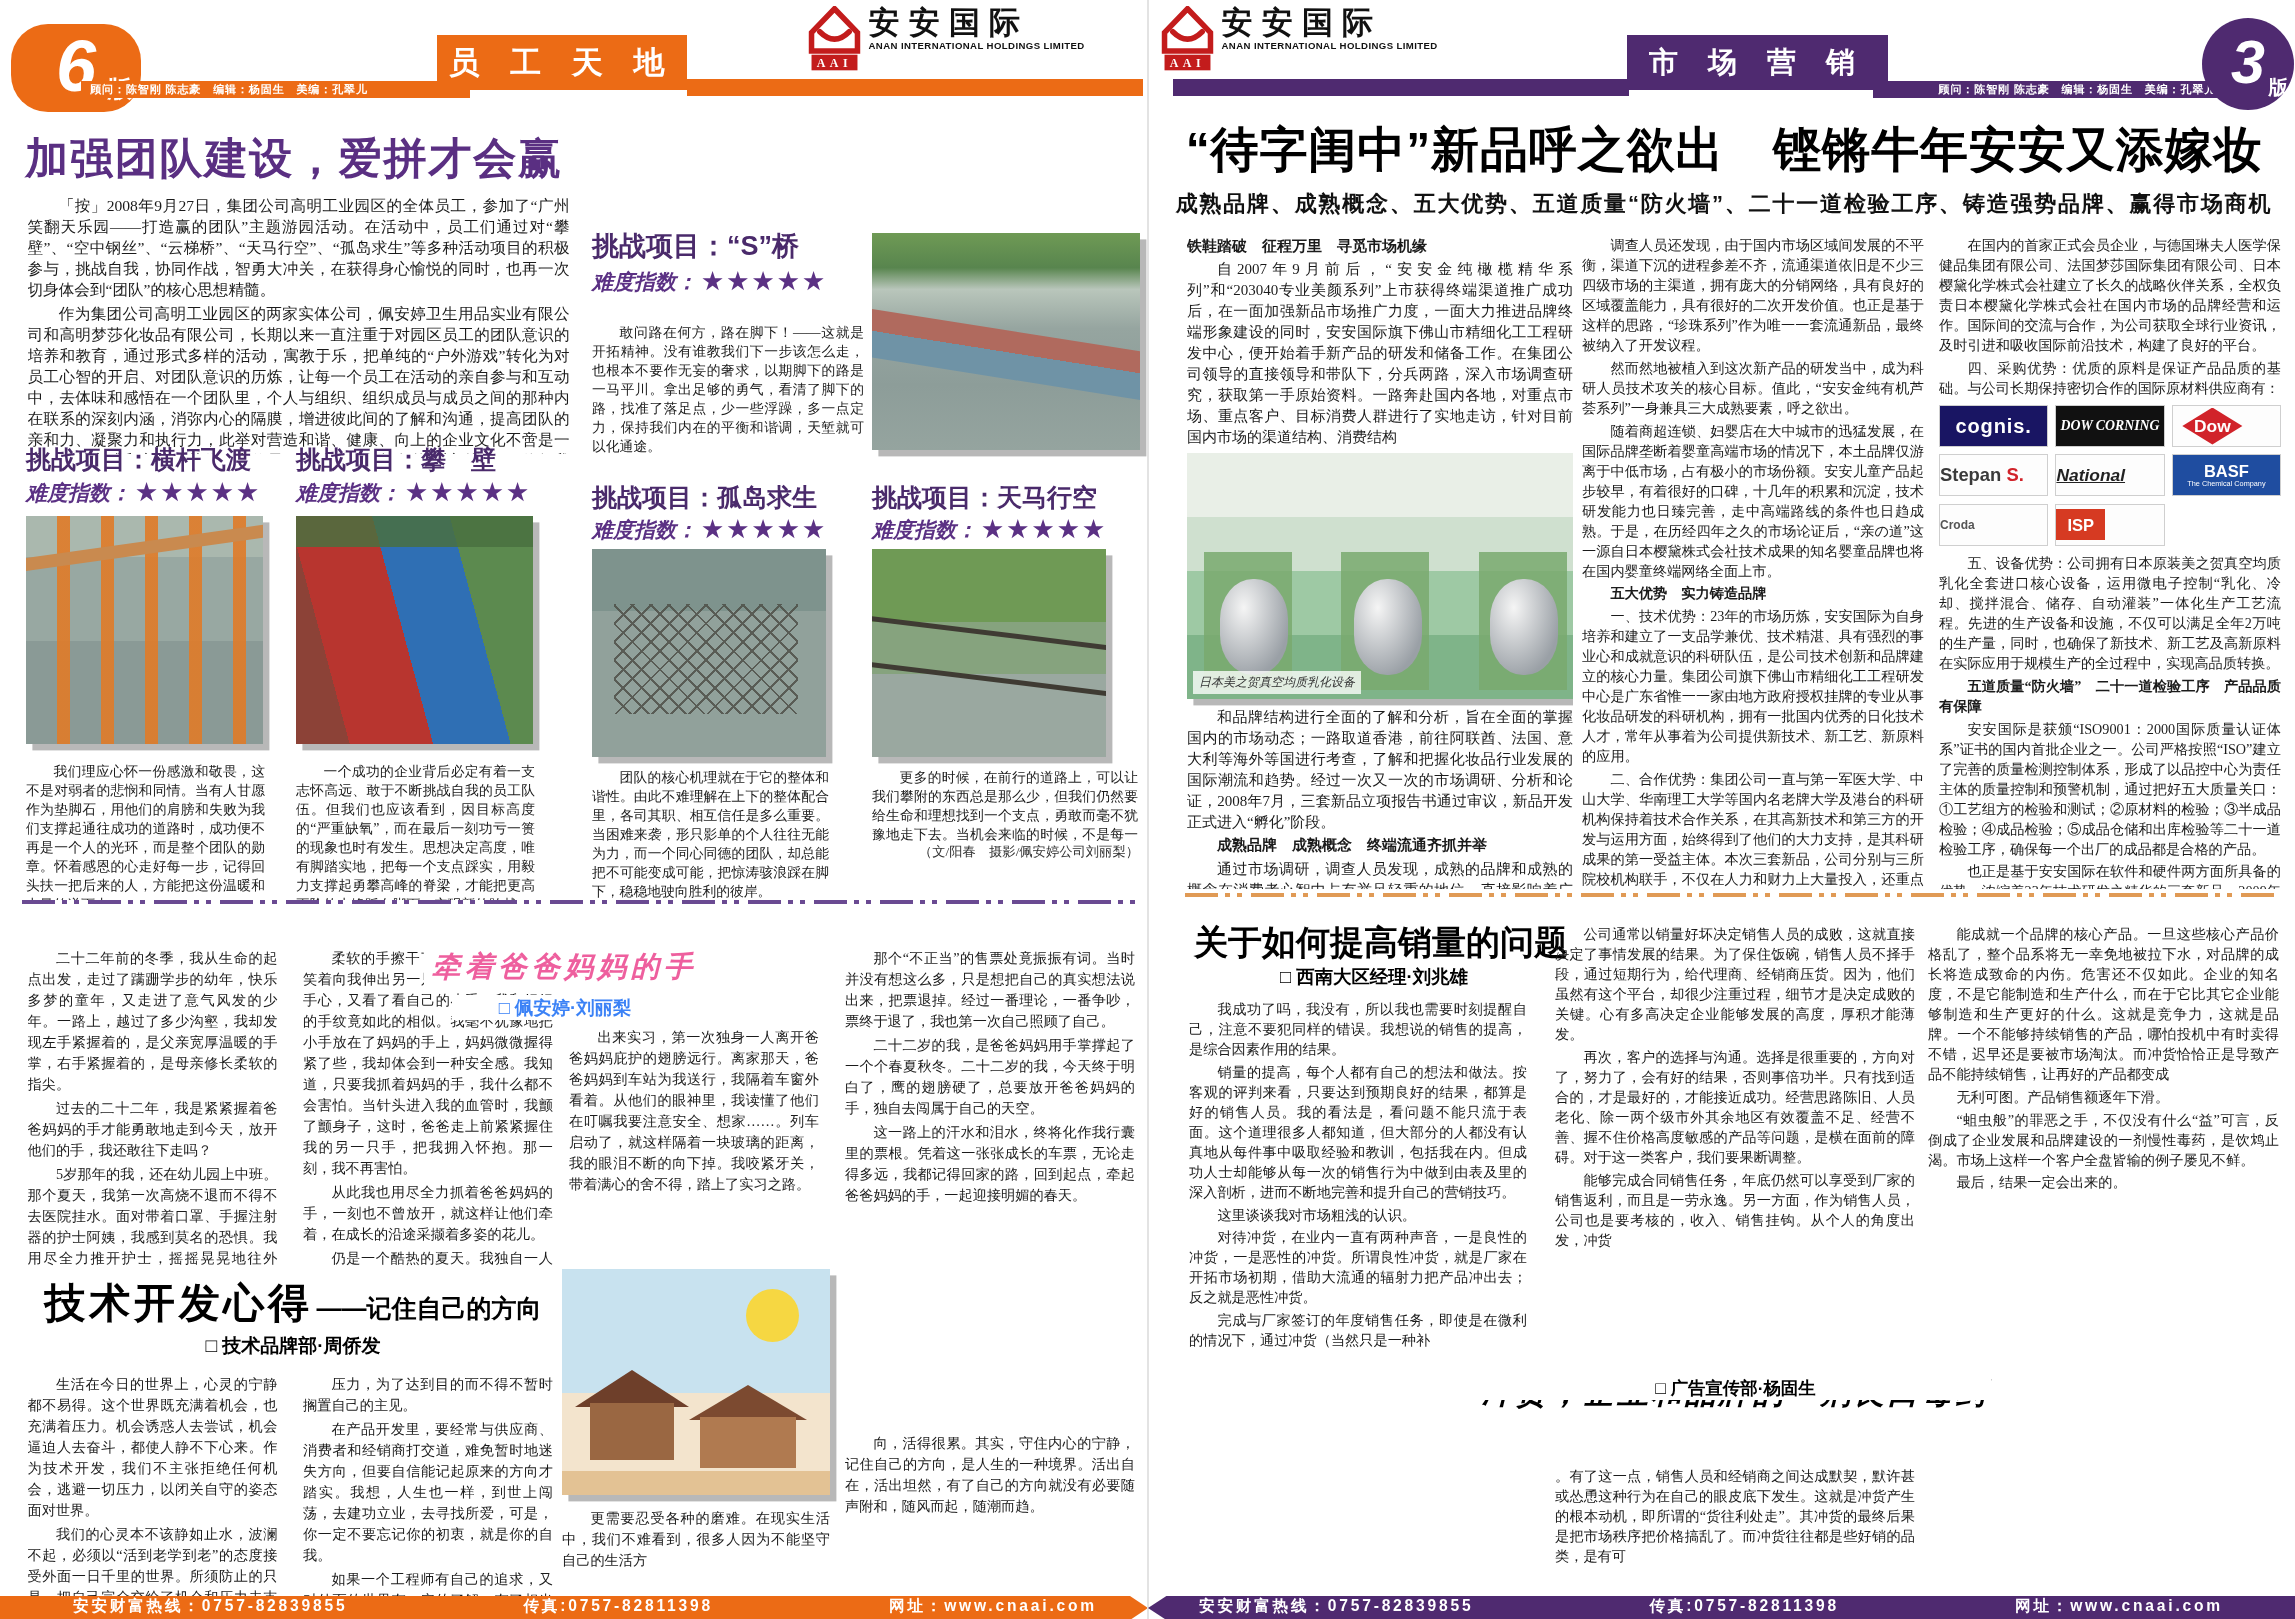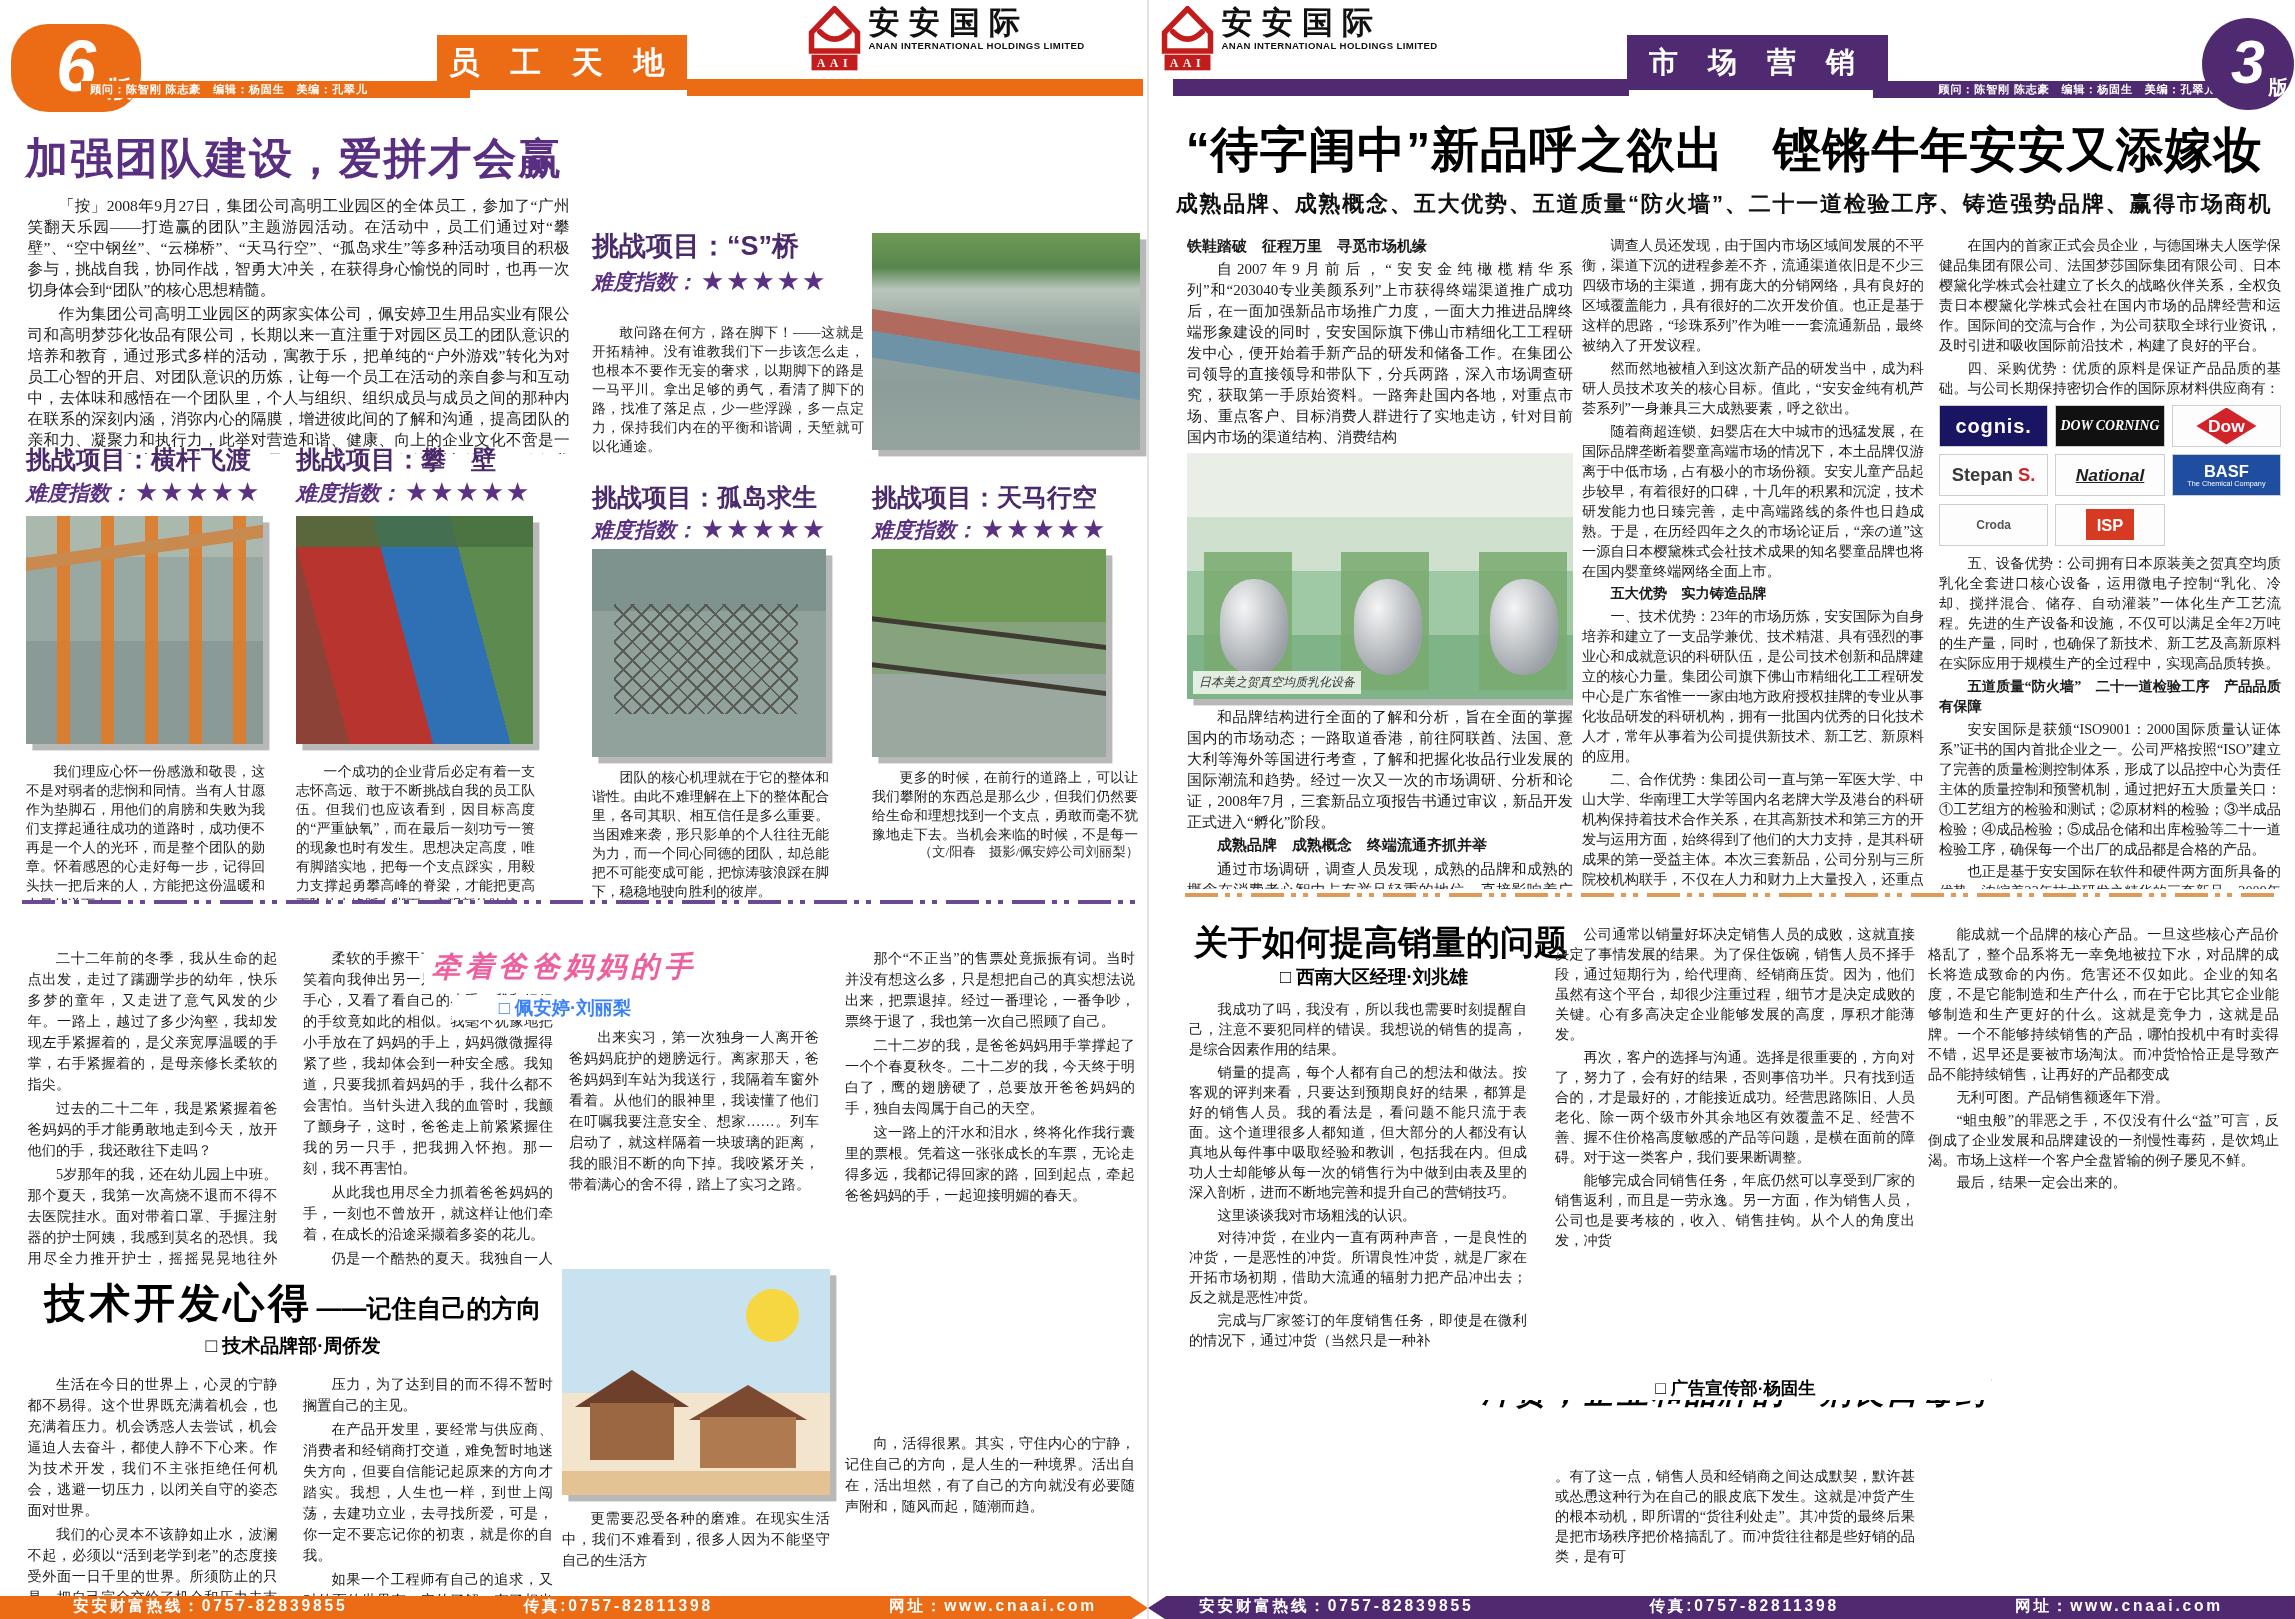--- a/index.html
+++ b/index.html
@@ -99,21 +99,21 @@
   .mcol{font-size:15px;line-height:21px;}
   .mcol .lede{font-weight:bold;font-family:"Liberation Sans",sans-serif;text-indent:0;}
   .ph-factory{position:relative;width:100%;height:246px;margin:5.5px 0 7.3px 0;
      background:linear-gradient(180deg,#e9efe7 0 26%,#cfe0cf 26% 48%,#9ec9a4 48% 74%,#7fb489 74% 100%);}
   .ph-factory .tank{position:absolute;bottom:24px;width:68px;height:96px;border-radius:33px/40px;
      background:radial-gradient(ellipse at 35% 30%,#f5f5f5,#9aa0a6 75%);}
   .ph-factory .frame{position:absolute;bottom:9.2px;width:88px;height:138px;background:#79a96e;opacity:.85;}
   .ph-factory .cap{position:absolute;left:5.5px;bottom:5.5px;background:rgba(255,255,255,.78);color:#333;
      font-size:12px;font-style:italic;padding:0.9px 6.4px;}
   .logogrid{display:grid;grid-template-columns:repeat(3,1fr);gap:7.3px;margin:7.3px 0;}
-  .logocell{border:0.9px solid #cfcfcf;background:#fdfdfd;height:40px;display:flex;align-items:center;justify-content:center;
+  .logocell{border:0.9px solid #cfcfcf;background:#fdfdfd;height:40px;display:flex;align-items:center;justify-content:flex-start;
             font-family:"Liberation Sans",sans-serif;overflow:hidden;}
   .lg-cognis{background:#191563;color:#fff;font-weight:bold;font-size:20px;letter-spacing:0.9px;width:100%;height:100%;
              display:flex;align-items:center;justify-content:center;}
   .lg-dowcorning{background:#111;color:#fff;font-style:italic;font-weight:bold;font-size:13.8px;width:100%;height:100%;
              display:flex;align-items:center;justify-content:center;font-family:"Liberation Serif",serif;}
   .lg-dow{background:#d1232a;color:#fff;font-weight:900;font-size:17.4px;width:79px;height:37px;
           clip-path:polygon(12% 50%,50% 0,88% 50%,50% 100%);display:flex;align-items:center;justify-content:center;}
   .lg-stepan{color:#3a3a3a;font-weight:900;font-size:18.4px;}
   .lg-stepan em{color:#d1232a;font-style:normal;}
   .lg-national{font-style:italic;font-weight:900;font-size:17.4px;color:#222;text-decoration:underline;position:relative;}

